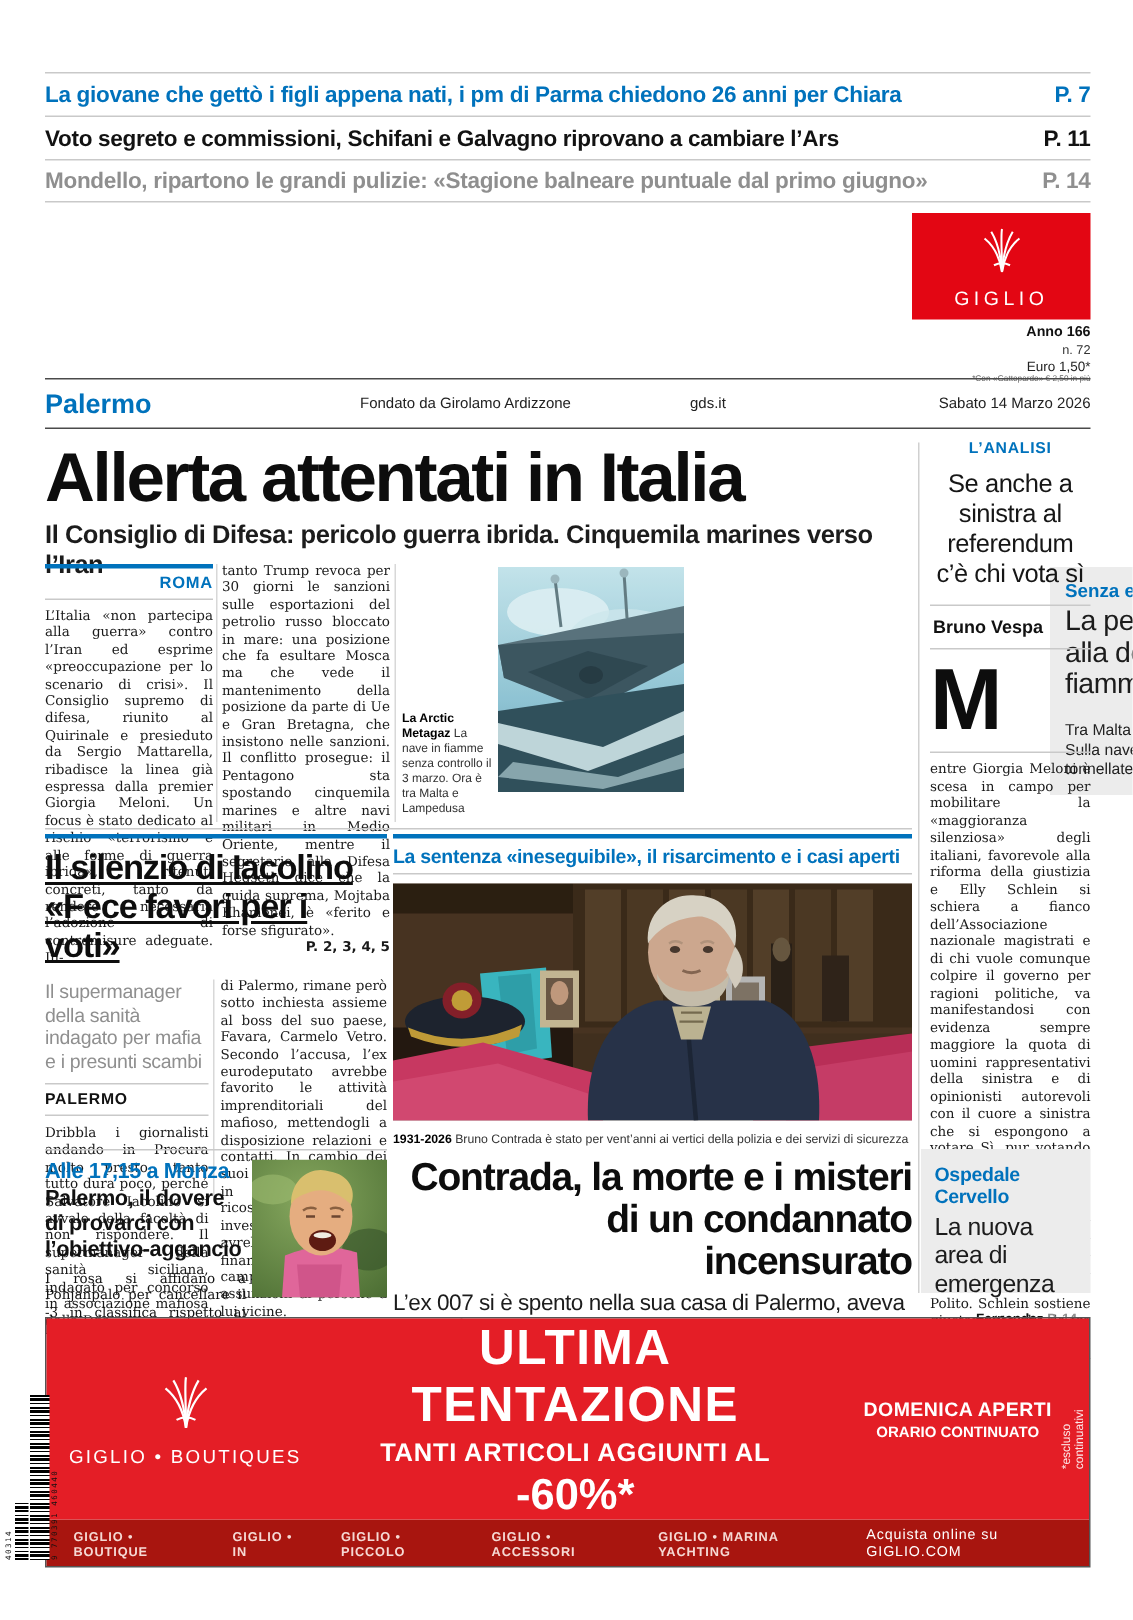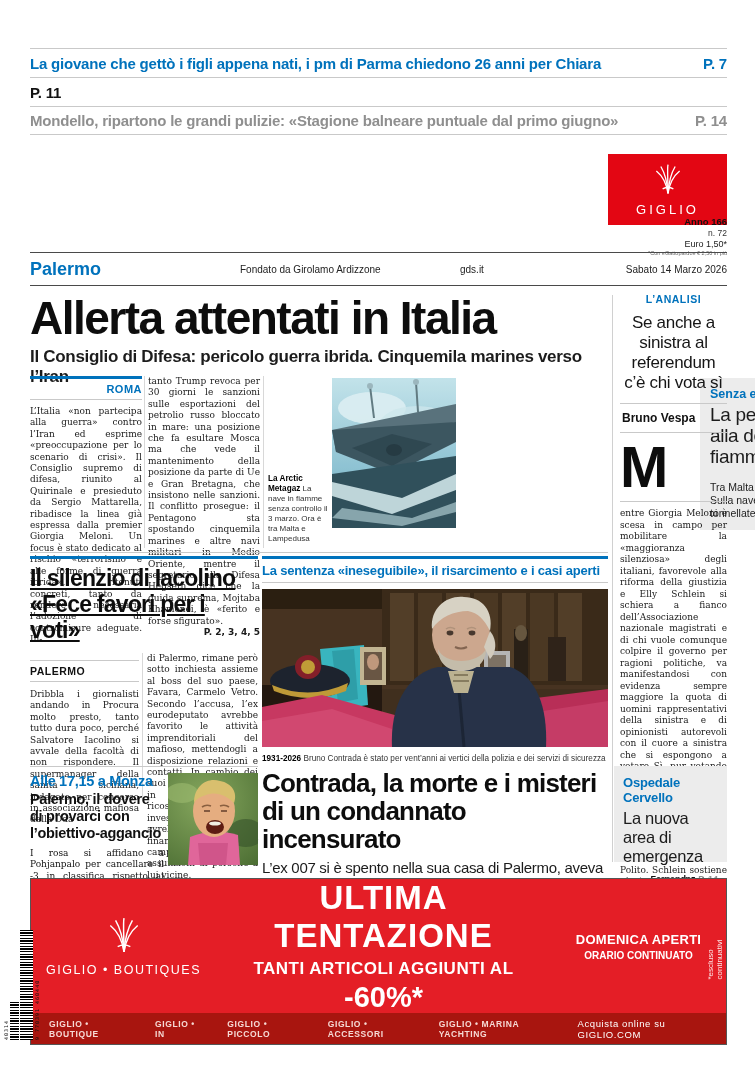--- a/index.html
+++ b/index.html
@@ -10,21 +10,21 @@
   
   .topstrip { position:absolute; left:30px; top:48px; width:697px; }
   .tsrow { display:flex; align-items:center; justify-content:space-between;
     height:29px; border-top:1px solid #c9c9c9; font-weight:bold; font-size:15px; letter-spacing:-0.2px; }
   .tsrow:last-child { border-bottom:1px solid #c9c9c9; }
   .ts-blue { color:#0072bc; } .ts-dark { color:#121212; } .ts-gray { color:#8f8f8f; }
   .tspage { font-weight:bold; }
 
   
   .masthead-title { position:absolute; left:30px; top:144px; }
-  .giglio-box { position:absolute; left:608px; top:154px; width:119px; height:71px;
+  .giglio-box { position:absolute; left:608px; top:142px; width:119px; height:71px;
     background:#e30613; display:flex; flex-direction:column; align-items:center; justify-content:center; gap:2px; }
   .giglio-box .gname { color:#fff; font-size:13px; letter-spacing:3px; font-weight:normal; }
   .edition { position:absolute; right:28px; top:216px; text-align:right; line-height:1.25; }
   .edition .anno { font-weight:bold; font-size:9.5px; }
   .edition .num { font-size:8.5px; color:#333; }
   .edition .price { font-size:9px; color:#222; }
   .edition .note { font-size:5.5px; color:#666; }
 
   
   .dateline { position:absolute; left:30px; top:252px; width:697px; height:34px;
@@ -96,21 +96,21 @@
   .standfirst { font-size:13px; line-height:15.5px; color:#8f8f8f; letter-spacing:-0.2px; }
   .iac-kicker { font-weight:bold; font-size:10.5px; color:#111; letter-spacing:0.5px;
     border-top:1px solid #c9c9c9; border-bottom:1px solid #c9c9c9; padding:4px 0; margin:7px 0 7px; }
 
   .contrada { position:absolute; left:262px; top:556px; width:346px; border-top:3px solid #0072bc; padding-top:4px; }
   .con-kicker { color:#0072bc; font-weight:bold; font-size:13px; letter-spacing:-0.2px;
     border-bottom:1px solid #c9c9c9; padding-bottom:4px; }
   .con-photo { margin-top:6px; }
   .con-caption { font-size:8.2px; color:#333; margin-top:3px; }
   .con-caption b { color:#000; }
-  .con-headline { font-size:26px; line-height:28px; font-weight:bold; letter-spacing:-0.8px; color:#0d0d0d; margin-top:6px; }
+  .con-headline { font-size:26px; line-height:28px; font-weight:bold; letter-spacing:-0.8px; color:#0d0d0d; margin-top:6px;text-align:right; }
   .con-subhead { font-size:15px; color:#1c1c1c; letter-spacing:-0.3px; margin-top:6px; }
   .con-byline { text-align:right; font-size:9px; margin-top:2px; }
 
   .monza { position:absolute; left:30px; top:766px; width:228px; border-top:1px solid #c9c9c9; padding-top:6px; }
   .mz-kicker { color:#0072bc; font-weight:bold; font-size:14.5px; letter-spacing:-0.3px; }
   .mz-headline { font-weight:bold; font-size:14.5px; line-height:17px; letter-spacing:-0.3px; width:134px; margin-top:2px; }
   .mz-text { font-family:"DejaVu Serif", serif; font-size:9px; line-height:11.4px; width:134px; text-align:justify; margin-top:6px; }
   .mz-byline { font-size:9px; width:134px; text-align:right; margin-top:1px; }
   .mz-photo { position:absolute; right:0; top:6px; }
 
@@ -143,20 +143,21 @@
 <body>
 
 <div class="page">
 
   <div class="topstrip">
     <div class="tsrow ts-blue">
       <span>La giovane che gettò i figli appena nati, i pm di Parma chiedono 26 anni per Chiara</span>
       <span class="tspage">P. 7</span>
     </div>
     <div class="tsrow ts-dark">
+      <span>Voto segreto e commissioni, Schifani e Galvagno riprovano a cambiare l’Ars</span>
       <span class="tspage">P. 11</span>
     </div>
     <div class="tsrow ts-gray">
       <span>Mondello, ripartono le grandi pulizie: «Stagione balneare puntuale dal primo giugno»</span>
       <span class="tspage">P. 14</span>
     </div>
   </div>
 
 
   <div class="giglio-box">
@@ -264,20 +265,21 @@
       <span class="byl-name">Fernandez</span>
       <span class="byl-page">P. 14</span>
     </div>
   </div>
 
   <div class="iacolino">
     <div class="iac-headline">Il silenzio di Iacolino «Fece favori per i voti»</div>
     <div class="iac-cols">
       <div class="iac-vrule"></div>
       <div class="iac-c1">
+        <div class="standfirst">Il supermanager della sanità indagato per mafia e i presunti scambi</div>
         <div class="iac-kicker">PALERMO</div>
         <div class="bodytext">Dribbla i giornalisti andando in Procura molto presto, tanto tutto dura poco, perché Salvatore Iacolino si avvale della facoltà di non rispondere. Il supermanager della sanità siciliana, indagato per concorso in associazione mafiosa dalla Dda</div>
       </div>
       <div class="iac-c2">
         <div class="bodytext">di Palermo, rimane però sotto inchiesta assieme al boss del suo paese, Favara, Carmelo Vetro. Secondo l’accusa, l’ex eurodeputato avrebbe favorito le attività imprenditoriali del mafioso, mettendogli a disposizione relazioni e contatti. In cambio dei suoi «preziosi agganci», in base alla ricostruzione degli investigatori, Iacolino avrebbe ottenuto finanziamenti per campagne elettorali e assunzioni di persone a lui vicine.</div>
         <div class="pageref">
           <span class="byl-name">Geraci</span>
           <span class="byl-page">P. 10</span>
         </div>
       </div>

